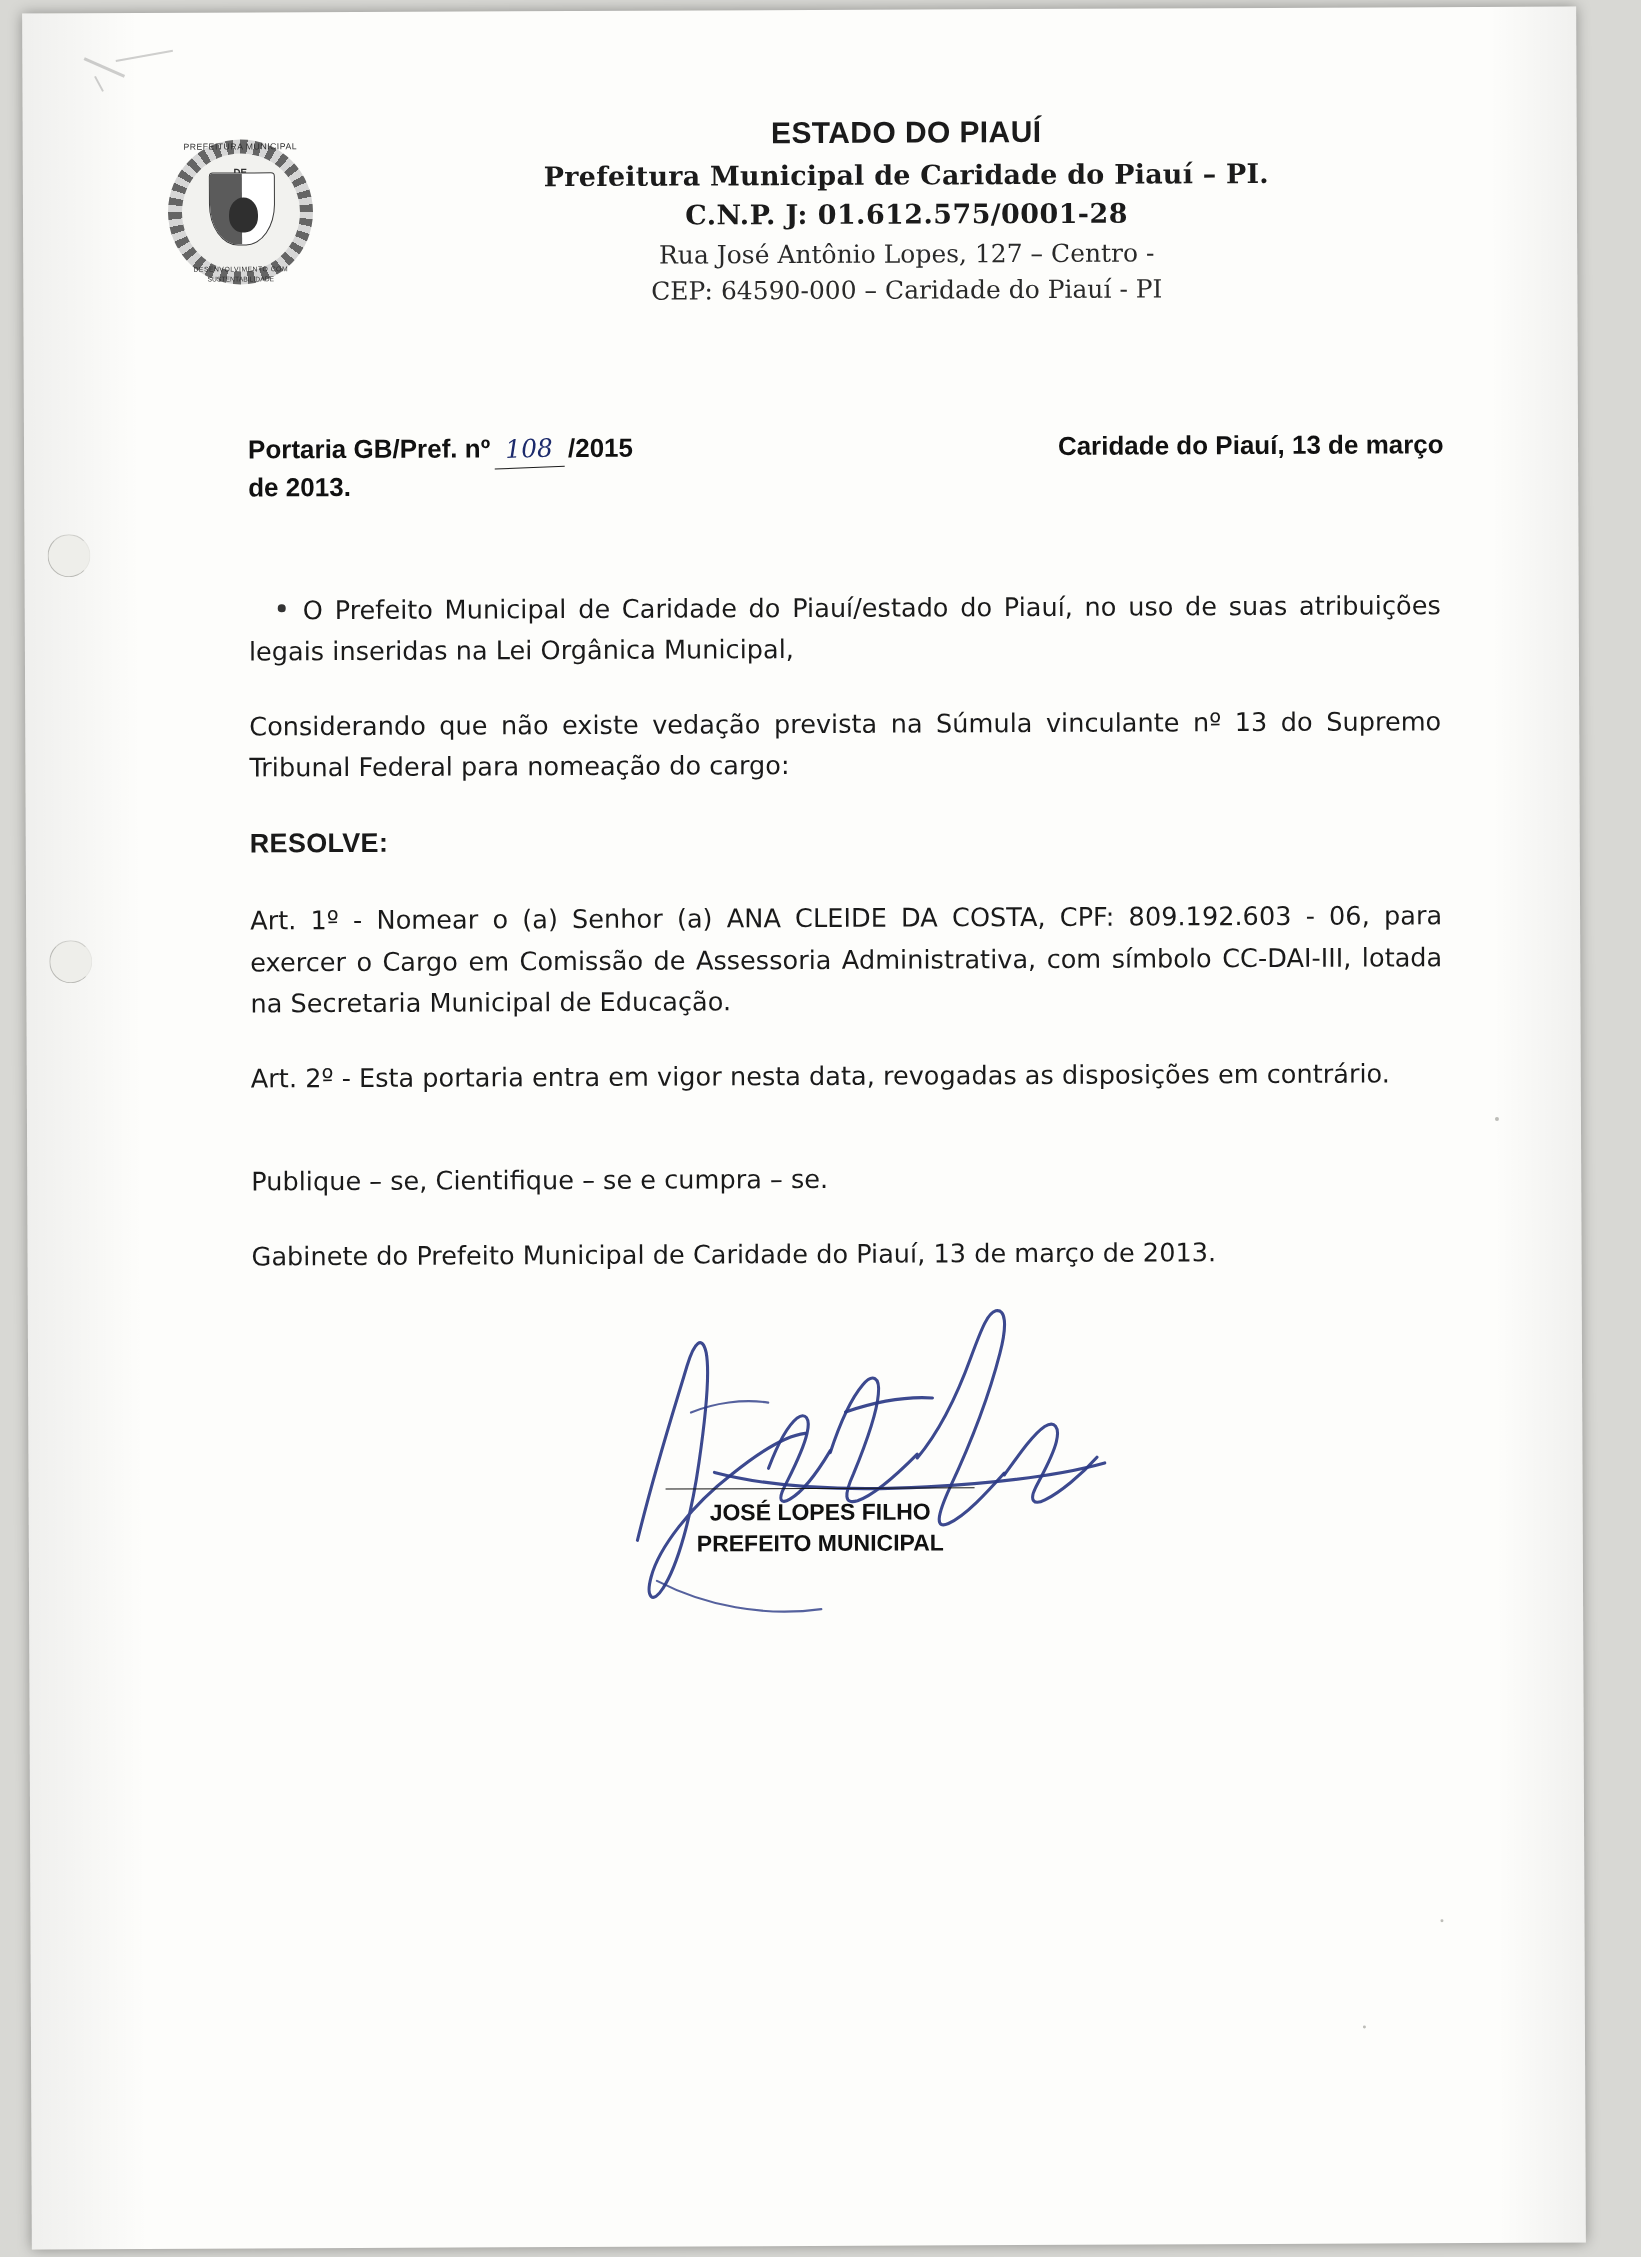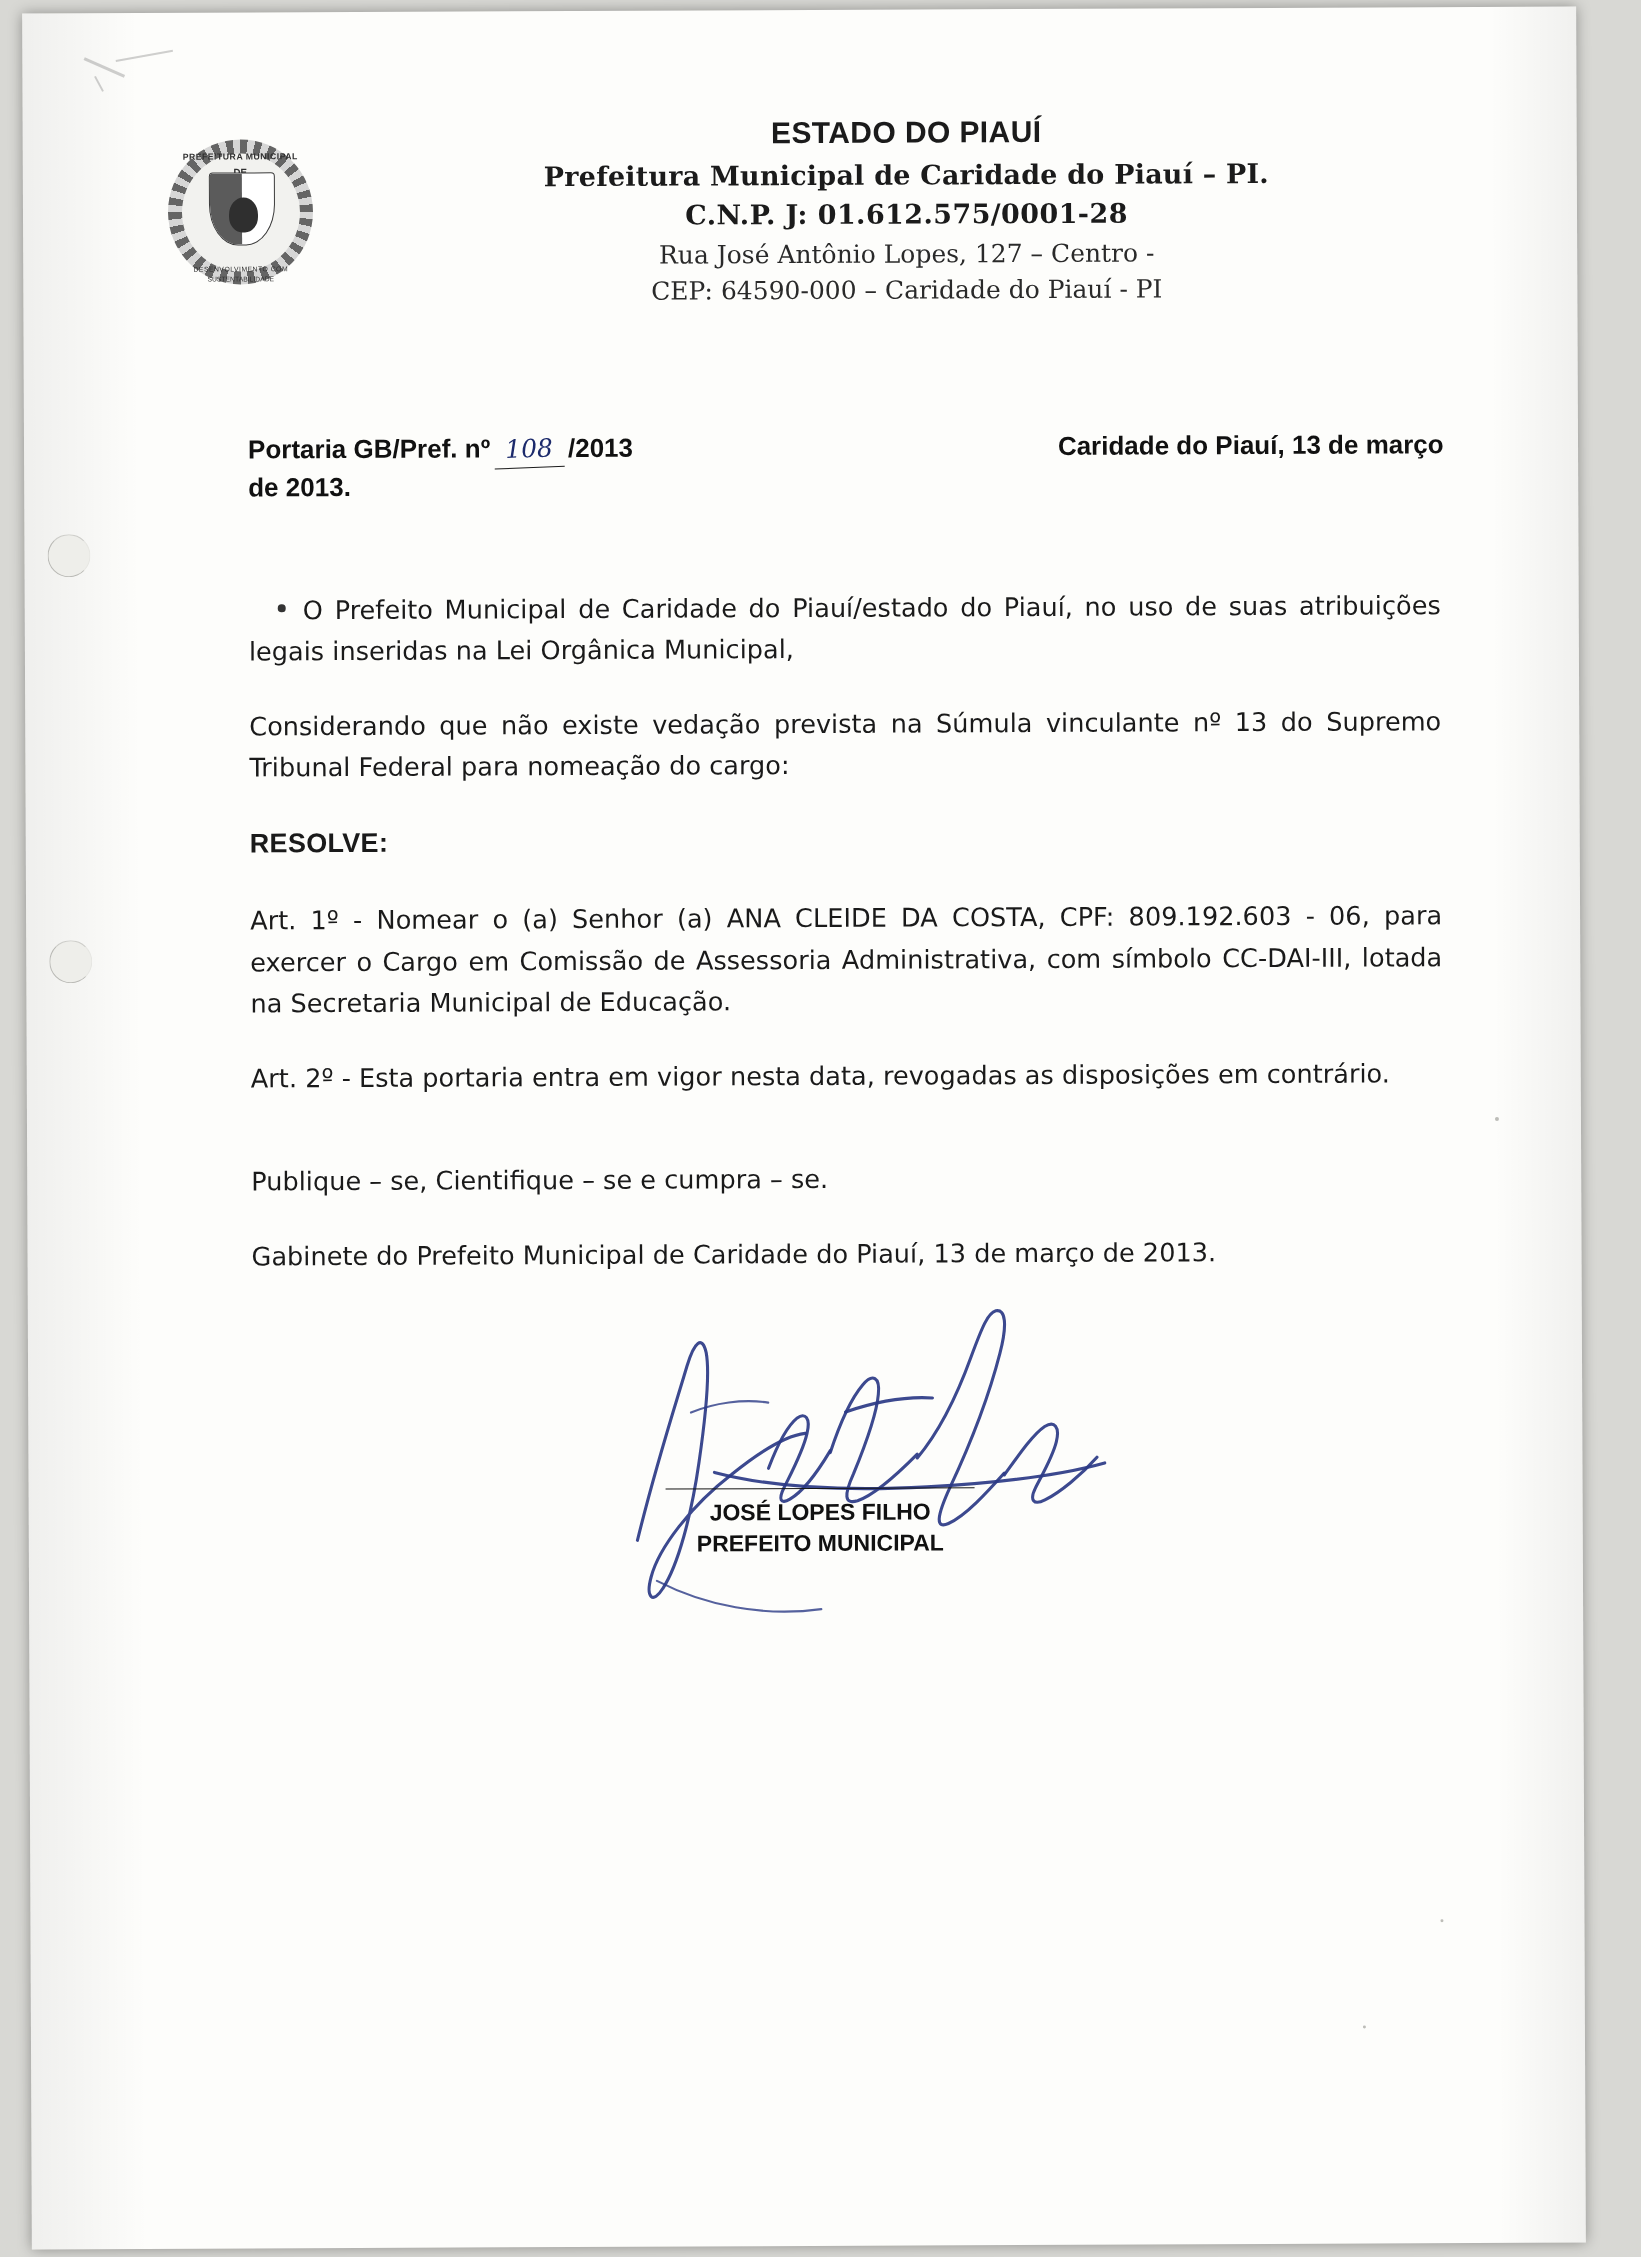--- a/index.html
+++ b/index.html
@@ -132,21 +132,21 @@
   .brasao .top-text, .brasao .bottom-text {
     position: absolute;
     left: 0;
     width: 145px;
     text-align: center;
     font-size: 8.7px;
     letter-spacing: 0.5px;
     color: #303030;
     font-family: "Liberation Sans", sans-serif;
   }
-  .brasao .top-text { top: 12px; font-weight: bold; }
+  .brasao .top-text { top: 2px; font-weight: normal; }
   .brasao .de-text {
     position: absolute;
     left: 0; top: 27px; width: 145px;
     text-align: center;
     font-size: 9.7px; font-weight: bold; color: #303030;
     font-family: "Liberation Sans", sans-serif;
   }
   .brasao .bottom-text { bottom: 11.6px; font-size: 6.8px; }
   .brasao .bottom-text2 { position:absolute; left:0; bottom:1.9px; width:145px; text-align:center; font-size:6.8px; color:#303030; font-family:"Liberation Sans", sans-serif;}
 
@@ -341,21 +341,21 @@
         <div class="head-lines">
           <div class="hl-1">ESTADO DO PIAUÍ</div>
           <div class="hl-2">Prefeitura Municipal de Caridade do Piauí – PI.</div>
           <div class="hl-3">C.N.P. J: 01.612.575/0001-28</div>
           <div class="hl-4">Rua José Antônio Lopes, 127 – Centro -</div>
           <div class="hl-5">CEP: 64590-000 – Caridade do Piauí - PI</div>
         </div>
       </div>
 
       <div class="portaria-row">
-        <span>Portaria GB/Pref. nº</span><span class="hand-num">108</span><span>/2013</span>
+        <span>Portaria GB/Pref. nº</span><span class="hand-num">108</span><span>/2015</span>
         <span class="right">Caridade do Piauí, 13 de março</span>
         <div style="clear:both"></div>
         <div>de 2013.</div>
       </div>
 
       <div class="body">
         <p><span class="bullet-dot"></span><span>O Prefeito Municipal de Caridade do Piauí/estado do Piauí, no uso de suas atribuições legais inseridas na Lei Orgânica Municipal,</span></p>
 
         <p>Considerando que não existe vedação prevista na Súmula vinculante nº 13 do Supremo Tribunal Federal para nomeação do cargo:</p>
 

